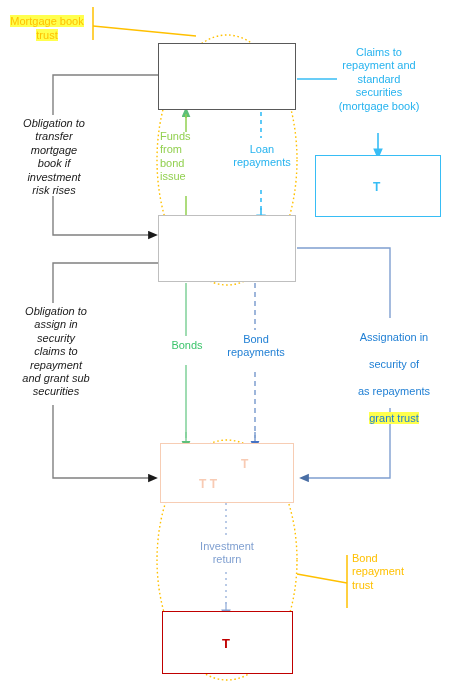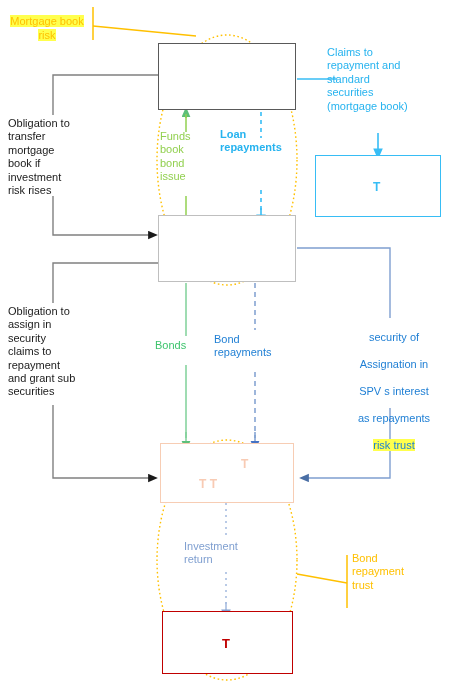--- a/index.html
+++ b/index.html
@@ -25,26 +25,26 @@
     height: 697px;
     pointer-events: none;
   }
   .node {
     position: absolute;
     box-sizing: border-box;
     background: #ffffff;
   }
   .txt {
     position: absolute;
-    text-align: left;
+    text-align: center;
     line-height: 1.22;
     font-size: 11px;
     white-space: pre-line;
   }
-  .txt-black { color: #1a1a1a; }
+  .txt-black { color: #1a1a1a; font-style: italic; }
   .txt-green { color: #92d050; }
   .txt-cyan  { color: #26b3ef; }
   .txt-blue  { color: #1f7fd4; }
   .txt-bluegray { color: #7f9fd0; }
   .txt-orange { color: #ffc000; }
   .hl {
     background: #ffff4d;
   }
   .box-top {
     border: 1.6px solid #595959;
@@ -154,21 +154,21 @@
     <span class="glyph glyph-salmon" style="left:38px; top:34px;">T T</span>
     <span class="glyph glyph-salmon" style="left:80px; top:14px;">T</span>
   </div>
 
   <div class="node box-red" style="left:162px; top:611px; width:131px; height:63px;">
     <span class="glyph glyph-red" style="left:59px; top:25px; font-size:13px;">T</span>
   </div>
 
   <div class="txt" style="left:4px; top:2px; width:86px; color:#ffc000; font-size:11px; text-align:center;">
     <span class="hl">Mortgage book
-risk</span>
+trust</span>
   </div>
 
   <div class="txt txt-orange" style="left:352px; top:552px; width:92px; text-align:left;">Bond
 repayment
 trust</div>
 
   <div class="txt txt-black" style="left:8px; top:117px; width:92px;">Obligation to
 transfer
 mortgage
 book if
@@ -177,42 +177,41 @@
 
   <div class="txt txt-black" style="left:8px; top:305px; width:96px;">Obligation to
 assign in
 security
 claims to
 repayment
 and grant sub
 securities</div>
 
   <div class="txt txt-green" style="left:160px; top:130px; width:48px; text-align:left;">Funds
-book
+from
 bond
 issue</div>
 
   <div class="txt" style="left:155px; top:339px; width:64px; color:#3cc46c;">Bonds</div>
 
-  <div class="txt txt-cyan" style="left:220px; top:128px; width:84px;font-weight:bold;">Loan
+  <div class="txt txt-cyan" style="left:220px; top:143px; width:84px;">Loan
 repayments</div>
 
   <div class="txt txt-cyan" style="left:327px; top:46px; width:104px;">Claims to
 repayment and
 standard
 securities
 (mortgage book)</div>
 
   <div class="txt txt-blue" style="left:214px; top:333px; width:84px;">Bond
 repayments</div>
 
   <div class="txt txt-bluegray" style="left:184px; top:540px; width:86px;">Investment
 return</div>
 
   <div class="txt txt-blue" style="left:341px; top:318px; width:106px; text-align:center;">
+    <div>Assignation in</div>
     <div>security of</div>
-    <div>Assignation in</div>
-    <div>SPV s interest</div>
     <div>as repayments</div>
-    <div><span class="hl">risk trust</span></div>
+    <div><span class="hl">grant trust</span></div>
   </div>
 
 </div>
 
 </body></html>

